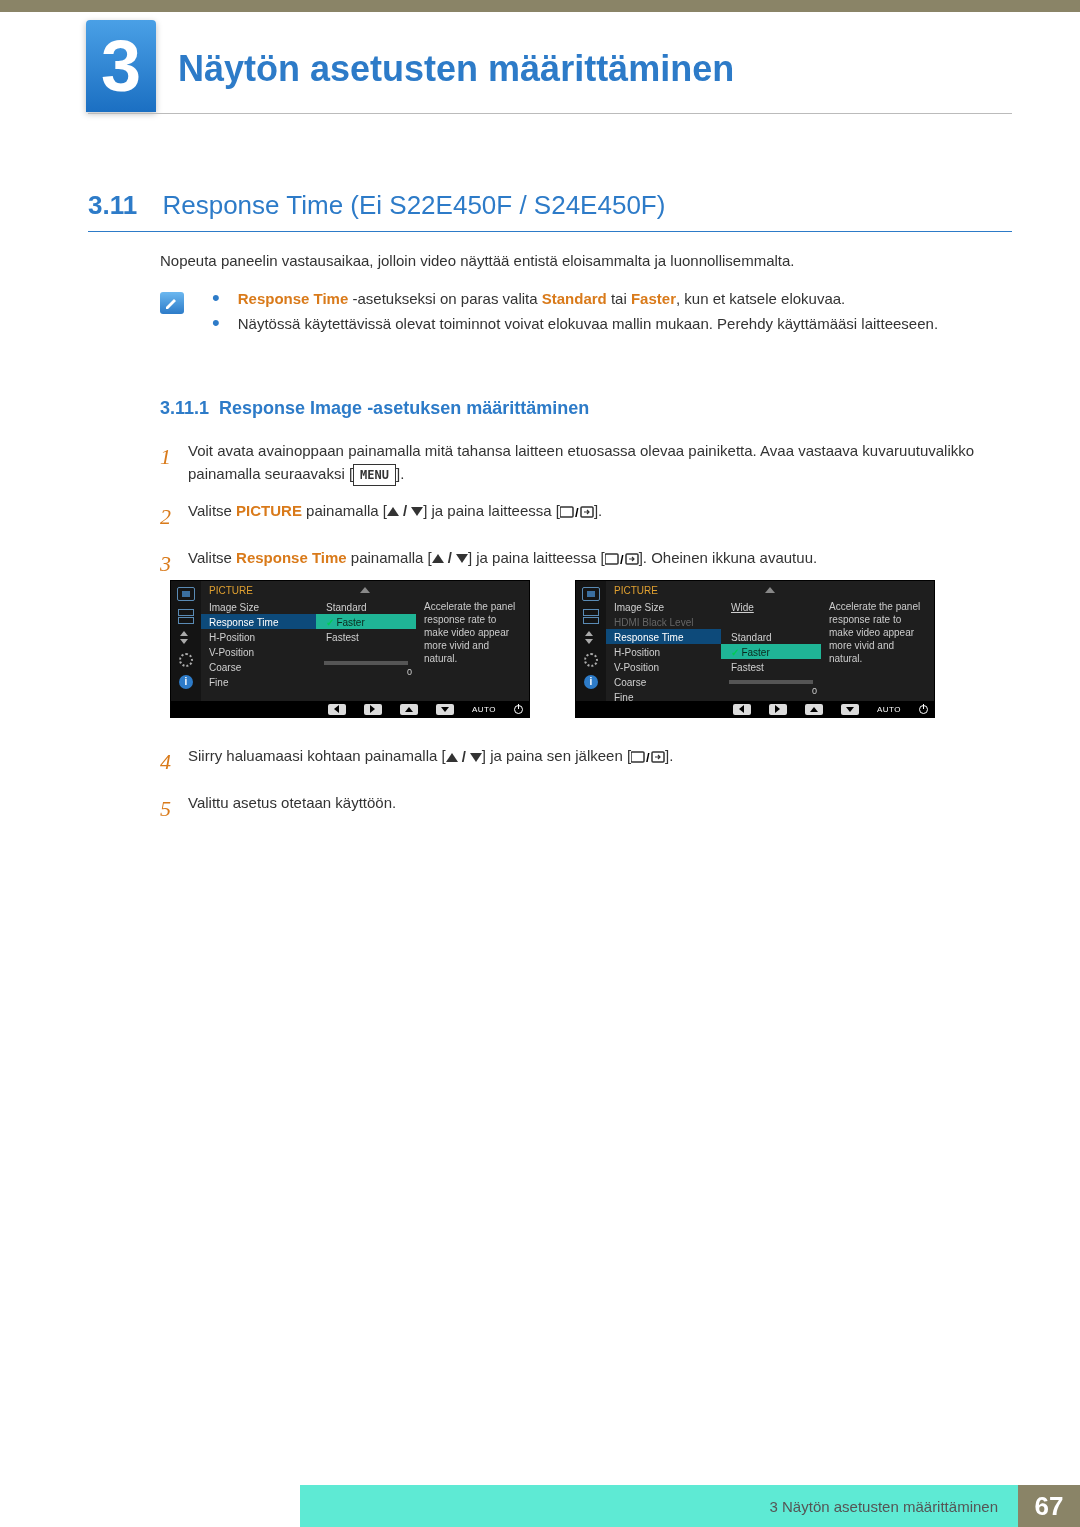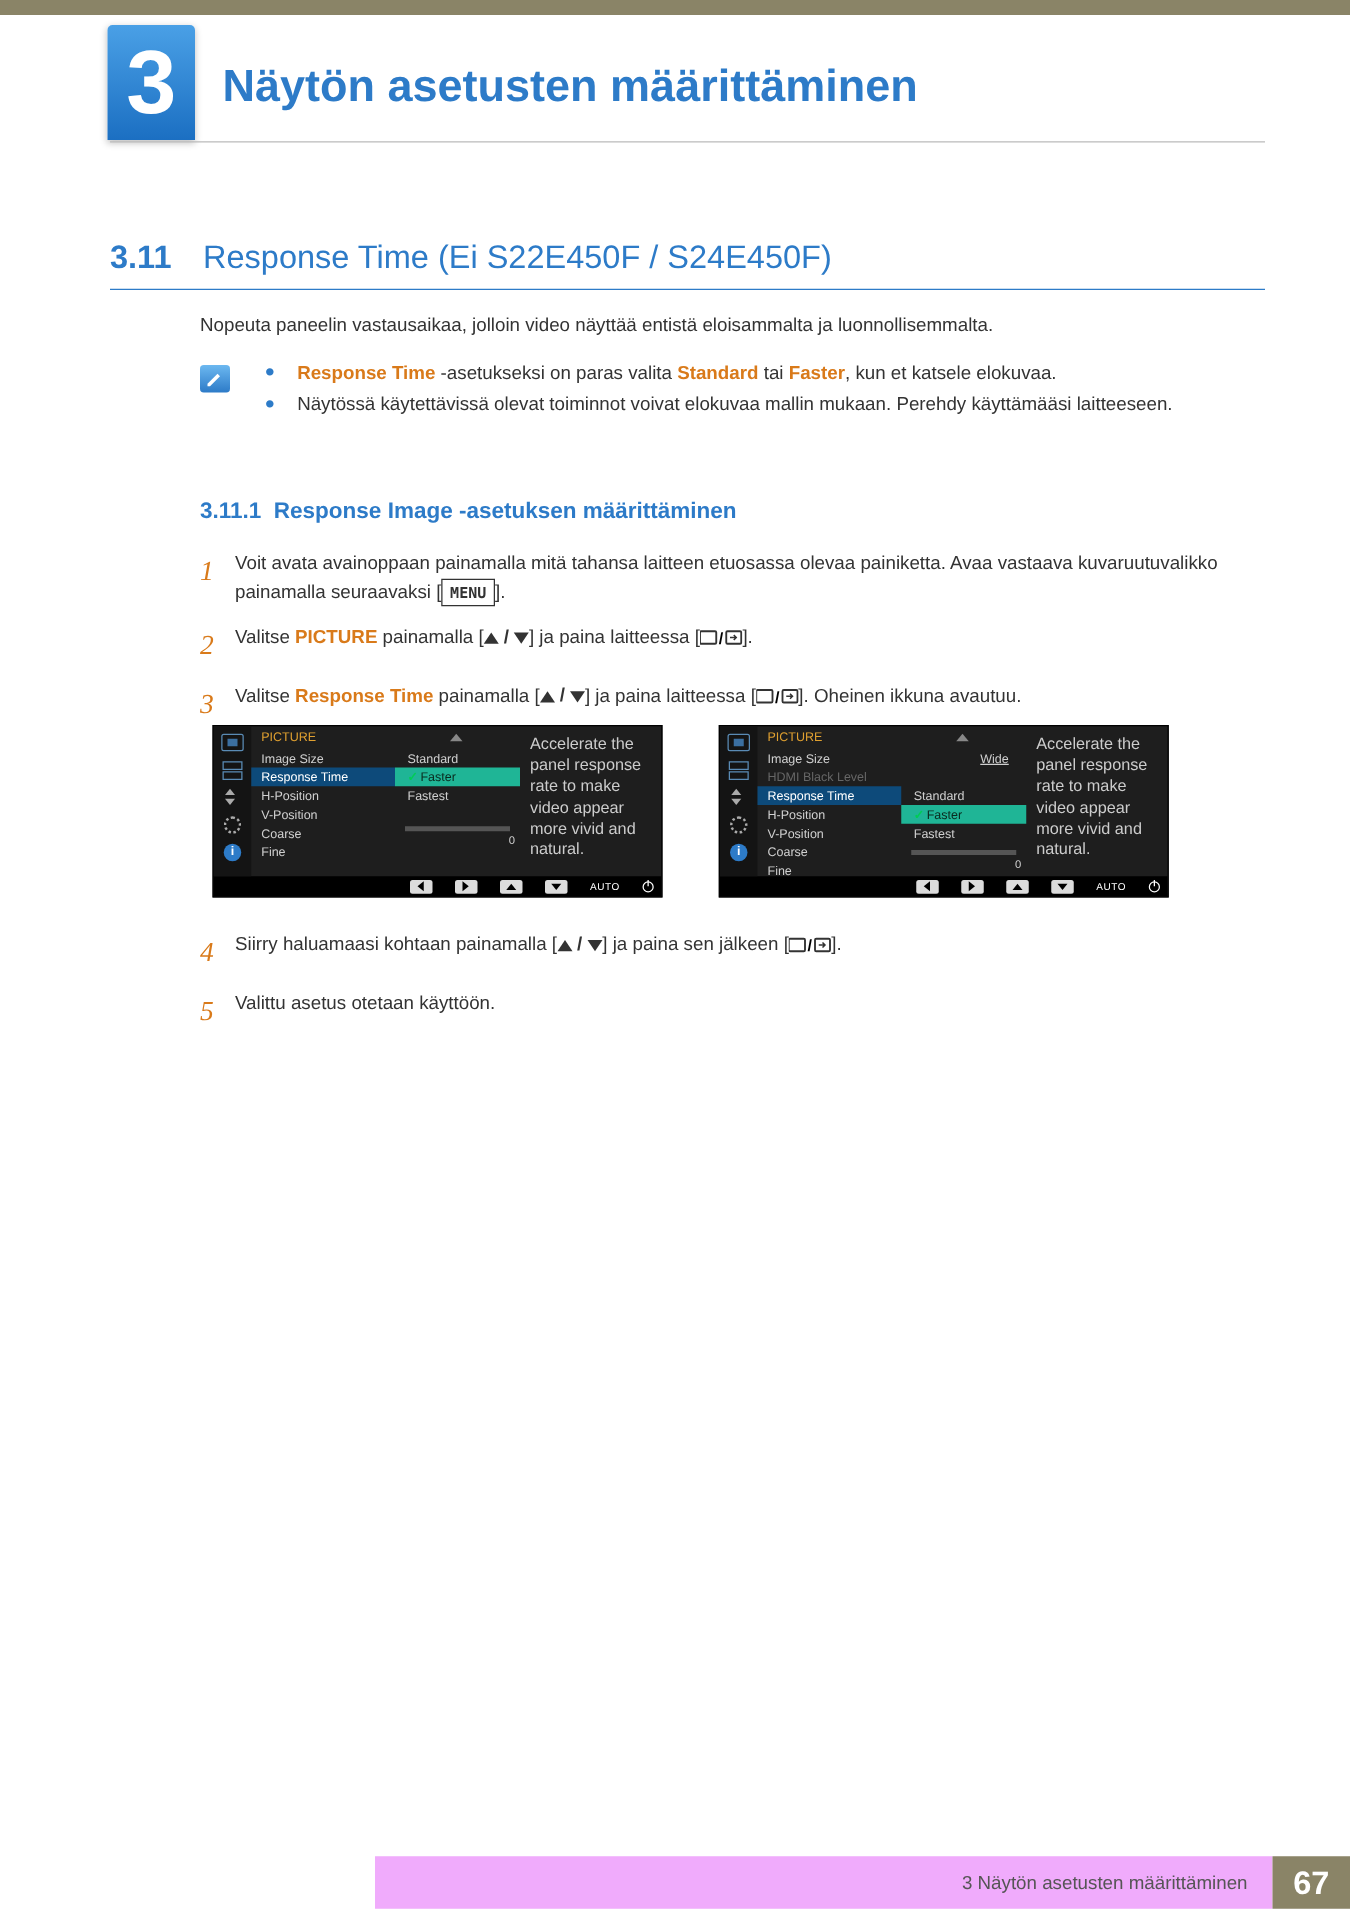--- a/index.html
+++ b/index.html
@@ -198,41 +198,41 @@
   .osd-item.dim { color: #666; }
   .osd-item.sel { background: #0d4a7a; color: #fff; }
   .osd-options {
     width: 100px;
     padding: 18px 0 4px 0;
     position: relative;
   }
   .osd-opt { padding: 2px 10px; height: 15px; line-height: 13px; }
   .osd-opt.faster { background: #1fb596; color: #0a2a1e; }
   .osd-opt.faster::before { content: "✓"; color: #0c5; margin-right: 2px; font-weight: bold; }
-  .osd-opt.wide { text-align: right; padding-right: 14px; text-decoration: underline; }
+  .osd-opt.wide { padding-right: 14px; text-decoration: underline; }
   .osd-arrow-top {
     position: absolute;
     top: 6px;
     left: 44px;
     width: 0; height: 0;
     border-left: 5px solid transparent;
     border-right: 5px solid transparent;
     border-bottom: 6px solid #888;
   }
   .osd-slider {
     margin: 2px 8px;
     height: 4px;
     background: #555;
     position: relative;
   }
   .osd-slider-val { text-align: right; padding-right: 4px; font-size: 9px;}
   .osd-desc {
     flex: 1;
-    padding: 6px 8px;
-    font-size: 13px;
+    padding: 19px 8px;
+    font-size: 10px;
     color: #ccc;
     line-height: 1.3;
   }
   .osd-nav {
     background: #000;
     height: 16px;
     display: flex;
     justify-content: flex-end;
     align-items: center;
     padding: 0 6px;
@@ -258,21 +258,21 @@
 
   .footer {
     position: absolute;
     bottom: 0; left: 0; right: 0;
     height: 42px;
     display: flex;
     justify-content: flex-end;
     align-items: stretch;
   }
   .footer-text {
-    background: #f0abfc;
+    background: #5eead4;
     color: #555;
     font-size: 15px;
     display: flex;
     align-items: center;
     padding: 0 20px 0 40px;
     flex: 1;
     justify-content: flex-end;
     margin-left: 300px;
   }
   .footer-page {

